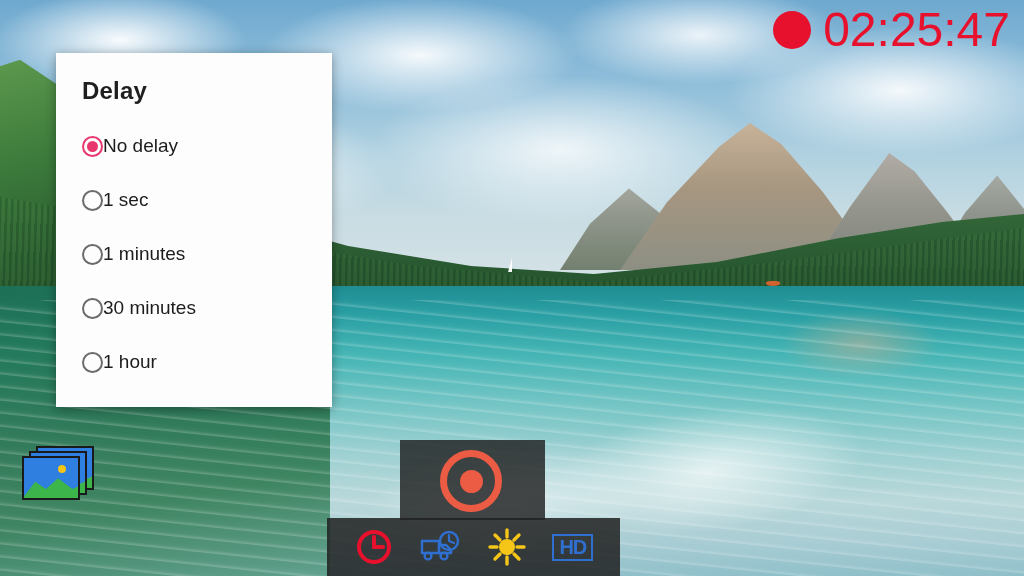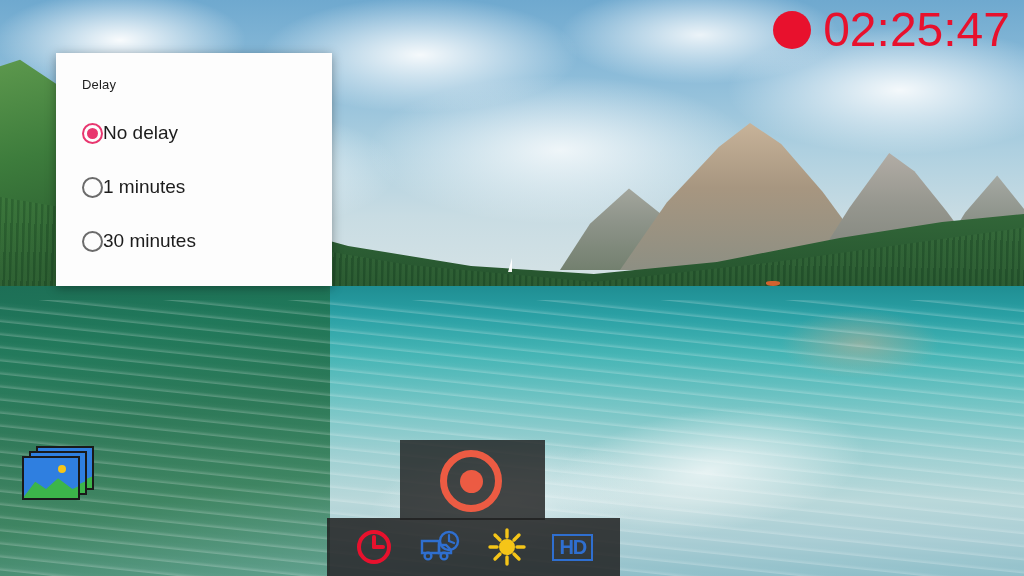--- a/index.html
+++ b/index.html
@@ -182,22 +182,22 @@
   
   .dialog {
     position: absolute;
     left: 56px; top: 53px;
     width: 276px;
     background: #fdfdfd;
     box-shadow: 0 2px 10px rgba(0,0,0,0.35);
     padding: 0;
   }
   .dialog-title {
-    font-size: 13px;
-    font-weight: normal;
+    font-size: 24px;
+    font-weight: bold;
     color: #1f1f1f;
     padding: 24px 0 14px 26px;
     letter-spacing: 0.2px;
   }
   .opt-list { padding-bottom: 18px; }
   .opt {
     display: flex;
     align-items: center;
     height: 54px;
     padding-left: 26px;
@@ -349,31 +349,39 @@
 
   <div class="dialog">
     <div class="dialog-title">Delay</div>
     <div class="opt-list">
 
       <div class="opt">
         <div class="radio checked"></div>
         <div class="opt-label">No delay</div>
       </div>
 
+      <div class="opt">
+        <div class="radio"></div>
+        <div class="opt-label">1 sec</div>
+      </div>
 
       <div class="opt">
         <div class="radio"></div>
         <div class="opt-label">1 minutes</div>
       </div>
 
       <div class="opt">
         <div class="radio"></div>
         <div class="opt-label">30 minutes</div>
       </div>
 
+      <div class="opt">
+        <div class="radio"></div>
+        <div class="opt-label">1 hour</div>
+      </div>
 
     </div>
   </div>
 
   <div class="gallery">
     <div class="gal-card c1">
       <div class="gal-sun"></div>
       <div class="gal-mtn"></div>
     </div>
     <div class="gal-card c2">

